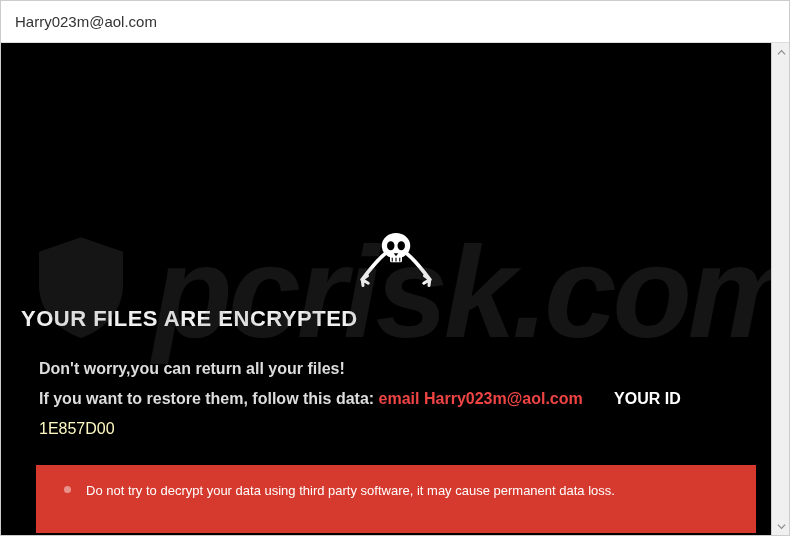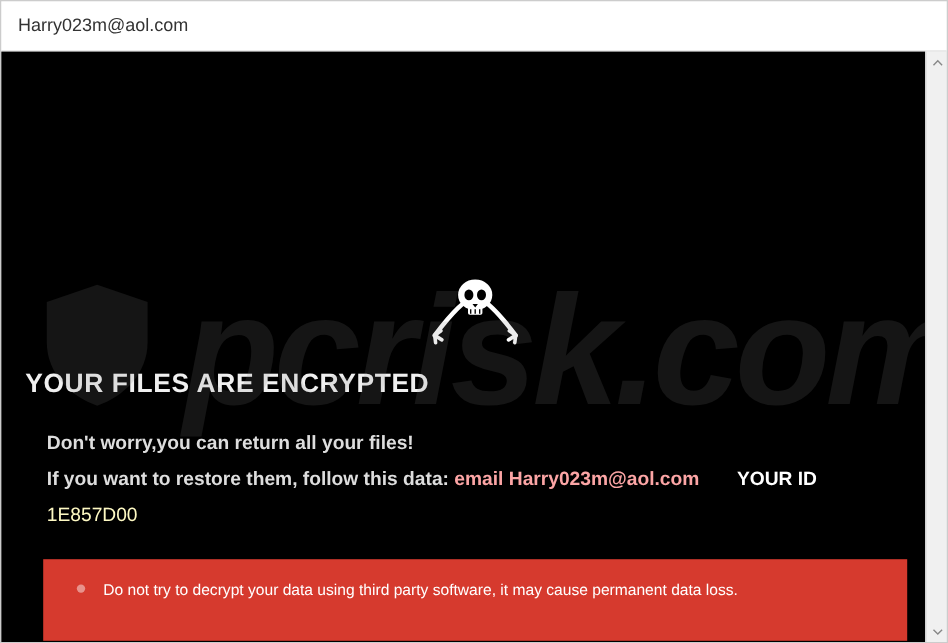--- a/index.html
+++ b/index.html
@@ -77,21 +77,21 @@
       color: #f0f0f0;
     }
     .body-text {
       padding: 22px 18px 0 18px;
       font-size: 16px;
       font-weight: bold;
       line-height: 1.9;
       color: #ddd;
     }
     .body-text .line { display: block; }
-    .highlight-yellow { color: #fca5a5; font-weight: bold; }
+    .highlight-yellow { color: #ef4444; font-weight: bold; }
     .highlight-white { color: #fff; font-weight: bold; margin-left: 18px; }
     .highlight-orange { color: #fef9c3; font-weight: normal; }
 
     .attention-box {
       margin: 20px 15px 0 15px;
       background: #d63a2e;
       padding: 16px 22px 22px 22px;
       color: #fff;
       font-size: 13px;
     }

